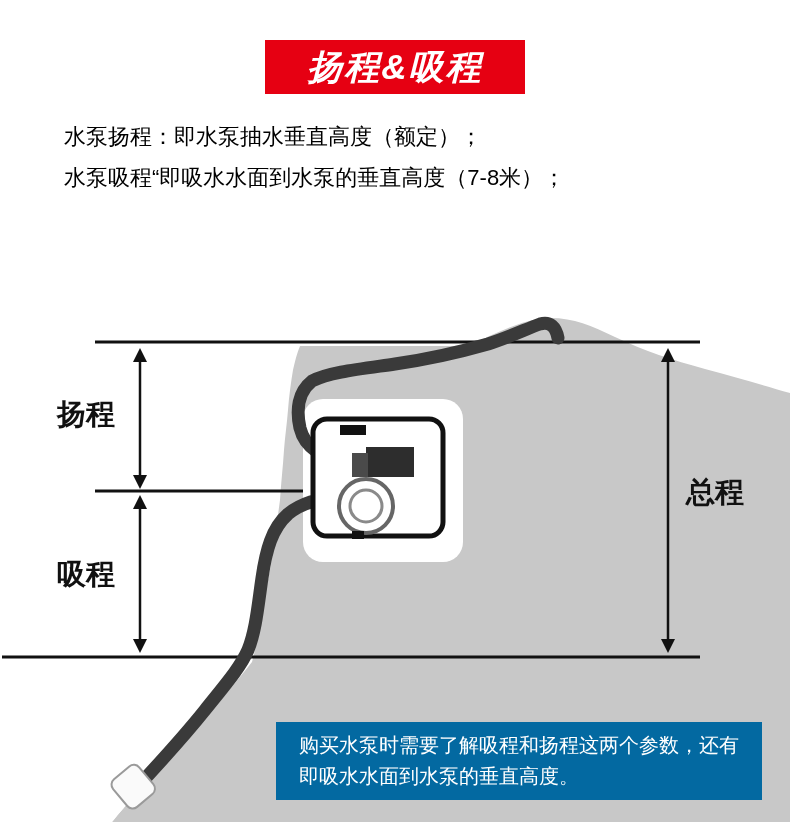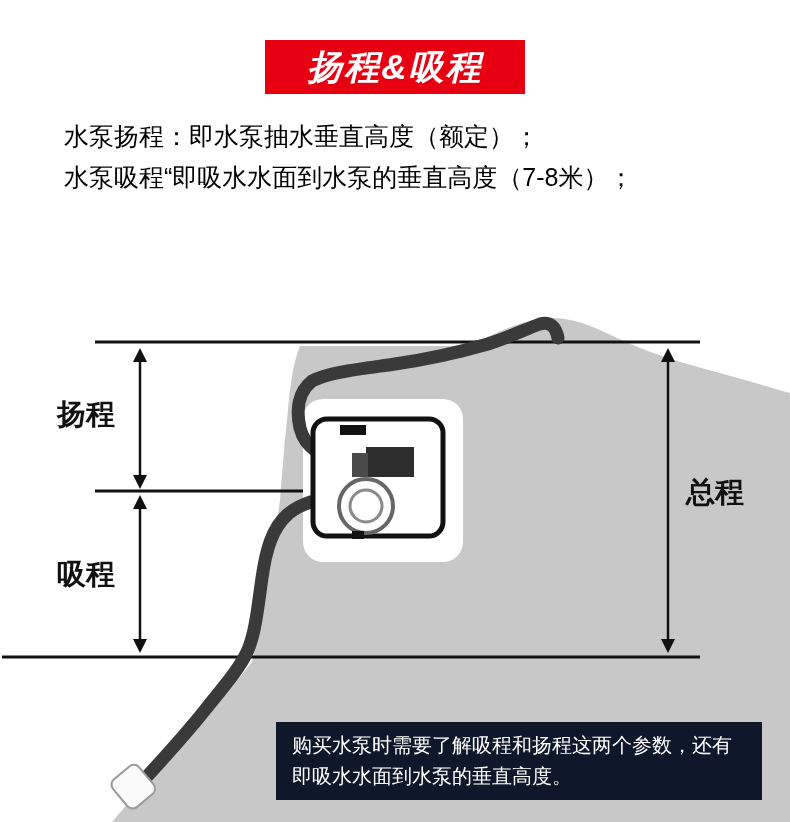--- a/index.html
+++ b/index.html
@@ -9,31 +9,31 @@
 
   .banner {
     position:absolute; left:265px; top:40px; width:260px; height:54px;
     background:#e60012; color:#ffffff;
     font-size:35px; font-weight:700; letter-spacing:2px;
     display:flex; align-items:center; justify-content:center;font-style:italic;
   }
 
   .desc {
     position:absolute; left:64px; top:116px;
-    font-size:25px; color:#000000; line-height:41px;
+    font-size:22px; color:#000000; line-height:41px;
     white-space:nowrap;
   }
 
   svg.diagram { position:absolute; left:0; top:0; }
   .dlabel { font-weight:700; font-size:29px; fill:#111111; font-family:"Liberation Sans","DejaVu Sans",sans-serif; }
 
   .note {
     position:absolute; left:276px; top:722px; width:486px; height:78px;
-    background:#0f172a; color:#ffffff;
-    font-size:20px; line-height:31px; padding:8px 16px;
+    background:#0369a1; color:#ffffff;
+    font-size:20px; line-height:31px; padding:8px 23px;
     display:flex; flex-direction:column; 
   }
   .note span { white-space:nowrap; }
 </style>
 </head>
 <body>
 
 <div class="page">
 
   <div class="banner">

